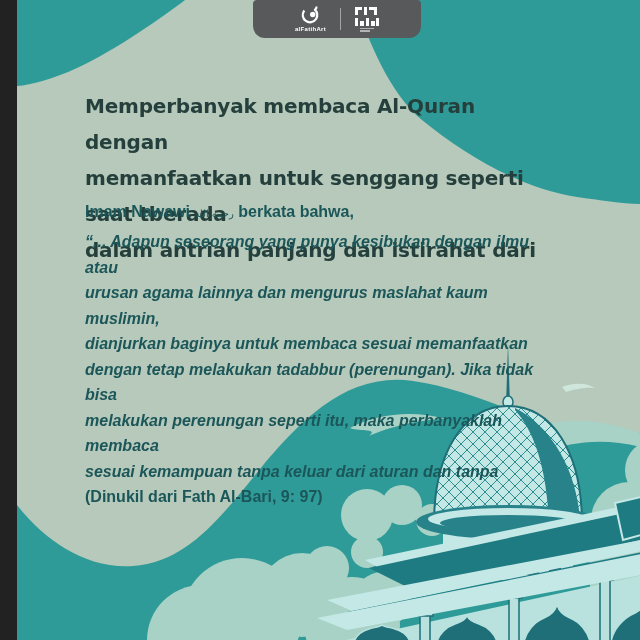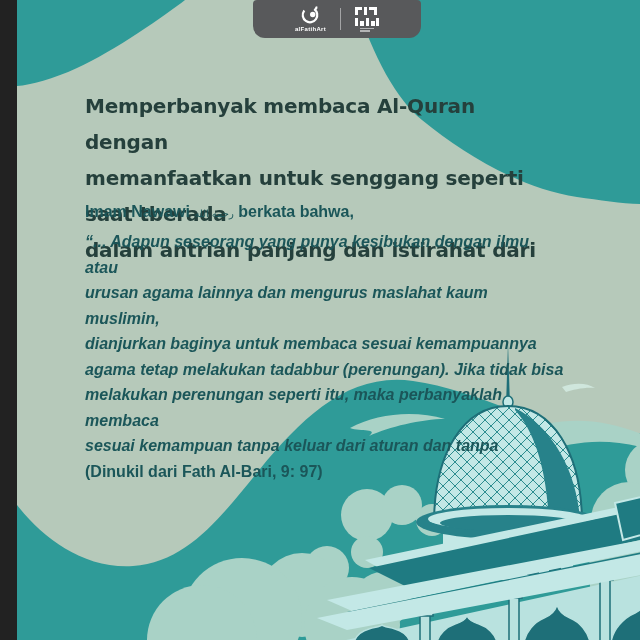--- a/index.html
+++ b/index.html
@@ -166,20 +166,20 @@
   </div>
 
   <div class="quote">
     <div class="attribution">
       <span>Imam Nawawi</span>
       <span class="honorific">رحمه الله</span>
       <span>berkata bahwa,</span>
     </div>
     <div class="quote-line">“... Adapun seseorang yang punya kesibukan dengan ilmu atau</div>
     <div class="quote-line">urusan agama lainnya dan mengurus maslahat kaum muslimin,</div>
-    <div class="quote-line">dianjurkan baginya untuk membaca sesuai kemampuannya</div>
-    <div class="quote-line">agama tetap melakukan tadabbur (perenungan). Jika tidak bisa</div>
+    <div class="quote-line">dianjurkan baginya untuk membaca sesuai memanfaatkan</div>
+    <div class="quote-line">dengan tetap melakukan tadabbur (perenungan). Jika tidak bisa</div>
     <div class="quote-line">melakukan perenungan seperti itu, maka perbanyaklah membaca</div>
     <div class="quote-line">sesuai kemampuan tanpa keluar dari aturan dan tanpa</div>
     <div class="citation">(Dinukil dari Fath Al-Bari, 9: 97)</div>
   </div>
 
 </div>
 
 </body></html>

